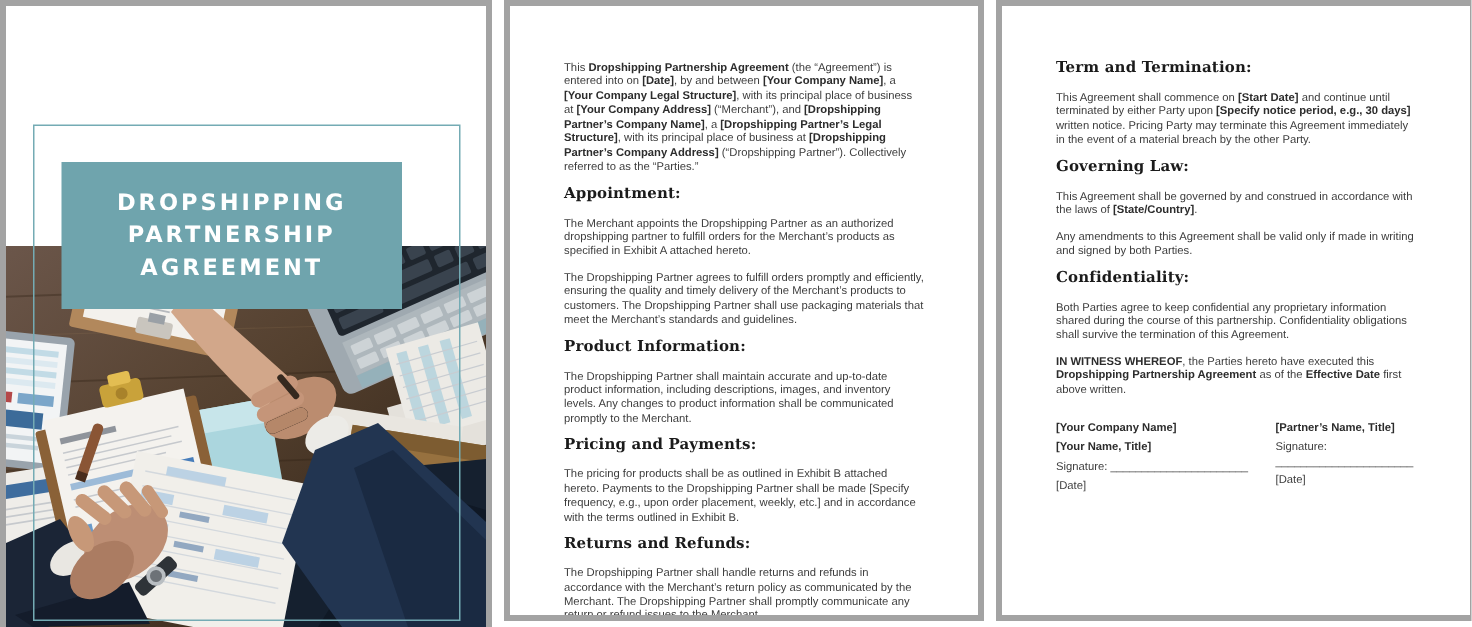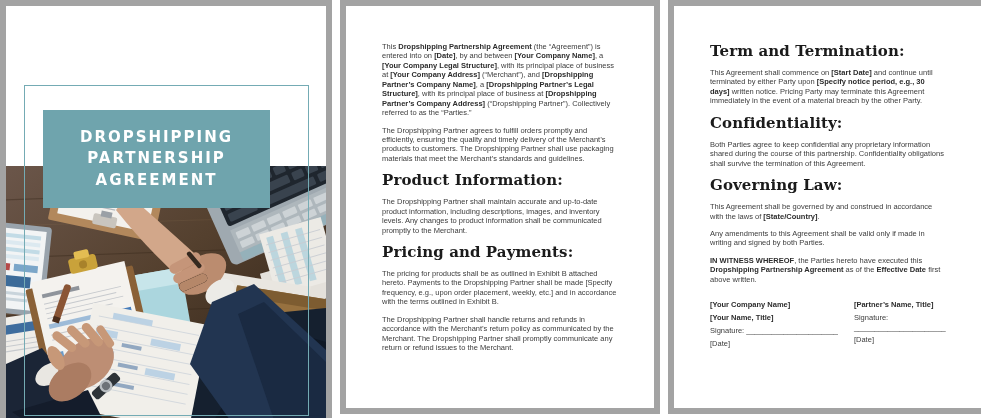--- a/index.html
+++ b/index.html
@@ -1,31 +1,31 @@
 <!DOCTYPE html>
 <html><head>
 <meta charset="utf-8">
 <style>
   html,body{margin:0;padding:0;background:#ffffff;}
   .stage{width:982px;height:418px;display:flex;gap:8px;background:#fff;overflow:hidden;}
-  .page{width:320px;height:414px;background:#fff;border:6px solid #a3a3a3;box-sizing:content-box;
+  .page{width:320px;height:414px;background:#fff;border:4px solid #a3a3a3;box-sizing:content-box;
         position:relative;overflow:hidden;flex:0 0 auto;}
   
   .photo{position:absolute;left:0;right:0;bottom:0;height:254px;overflow:hidden;z-index:1;}
   .frame{position:absolute;left:18px;right:17px;top:79px;bottom:4px;
          border:1.5px solid #74abb4;z-index:2;pointer-events:none;}
   .titlebox{position:absolute;left:37px;top:104px;width:227px;height:98px;background:#6FA4AD;
             z-index:3;display:flex;flex-direction:column;justify-content:center;align-items:center;}
   .title-line{font-family:"DejaVu Sans",sans-serif;font-weight:bold;font-size:15px;line-height:21.5px;
               color:#ffffff;letter-spacing:2px;white-space:nowrap;}
   
   .doc{padding:36px 36px 0 36px;box-sizing:border-box;width:320px;}
   .doc, .doc p{font-family:"Liberation Sans",sans-serif;font-size:7.5px;line-height:1.26;color:#3c3c3c;}
   .doc p{margin:0 0 8px 0;}
-  .doc h2{font-family:"DejaVu Serif",serif;font-weight:bold;font-size:15px;line-height:1.2;
+  .doc h2{font-family:"DejaVu Serif",serif;font-weight:bold;font-size:10px;line-height:1.2;
           color:#1b1b1b;margin:4px 0 8px 0;letter-spacing:.1px;}
   .doc .section:first-child h2{margin-top:0;}
   .b{font-weight:bold;color:#2c2c2c;}
   .witness{margin-top:14px;}
   .sigrow{display:flex;margin-top:16px;}
   .sigcol{width:61%;}
   .sigcol:last-child{width:39%;}
   .sigrow p{margin:0 0 3.5px 0;}
 </style>
 </head>
@@ -332,50 +332,55 @@
       <div class="title-line">DROPSHIPPING</div>
       <div class="title-line">PARTNERSHIP</div>
       <div class="title-line">AGREEMENT</div>
     </div>
   </div>
 
   <div class="page doc">
     <div id="page2-content">
         <p class="intro"><span>This </span><span class="b">Dropshipping Partnership Agreement</span><span> (the “Agreement”) is entered into on </span><span class="b">[Date]</span><span>, by and between </span><span class="b">[Your Company Name]</span><span>, a </span><span class="b">[Your Company Legal Structure]</span><span>, with its principal place of business at </span><span class="b">[Your Company Address]</span><span> (“Merchant”), and </span><span class="b">[Dropshipping Partner’s Company Name]</span><span>, a </span><span class="b">[Dropshipping Partner’s Legal Structure]</span><span>, with its principal place of business at </span><span class="b">[Dropshipping Partner’s Company Address]</span><span> (“Dropshipping Partner”). Collectively referred to as the “Parties.”</span></p>
         <div class="section">
+          <h2>Appointment:</h2>
+          <p><span>The Merchant appoints the Dropshipping Partner as an authorized dropshipping partner to fulfill orders for the Merchant’s products as specified in Exhibit A attached hereto.</span></p>
+        </div>
+        <div class="section">
           <p><span>The Dropshipping Partner agrees to fulfill orders promptly and efficiently, ensuring the quality and timely delivery of the Merchant’s products to customers. The Dropshipping Partner shall use packaging materials that meet the Merchant’s standards and guidelines.</span></p>
         </div>
         <div class="section">
           <h2>Product Information:</h2>
           <p><span>The Dropshipping Partner shall maintain accurate and up-to-date product information, including descriptions, images, and inventory levels. Any changes to product information shall be communicated promptly to the Merchant.</span></p>
         </div>
         <div class="section">
           <h2>Pricing and Payments:</h2>
           <p><span>The pricing for products shall be as outlined in Exhibit B attached hereto. Payments to the Dropshipping Partner shall be made [Specify frequency, e.g., upon order placement, weekly, etc.] and in accordance with the terms outlined in Exhibit B.</span></p>
         </div>
         <div class="section">
+          <h2>Returns and Refunds:</h2>
           <p><span>The Dropshipping Partner shall handle returns and refunds in accordance with the Merchant’s return policy as communicated by the Merchant. The Dropshipping Partner shall promptly communicate any return or refund issues to the Merchant.</span></p>
         </div>
       </div>
   </div>
 
   <div class="page doc">
     <div id="page3-content">
         <div class="section">
           <h2>Term and Termination:</h2>
           <p><span>This Agreement shall commence on </span><span class="b">[Start Date]</span><span> and continue until terminated by either Party upon </span><span class="b">[Specify notice period, e.g., 30 days]</span><span> written notice. Pricing Party may terminate this Agreement immediately in the event of a material breach by the other Party.</span></p>
-        </div>
-        <div class="section">
-          <h2>Confidentiality:</h2>
-          <p><span>Both Parties agree to keep confidential any proprietary information shared during the course of this partnership. Confidentiality obligations shall survive the termination of this Agreement.</span></p>
         </div>
         <div class="section">
           <h2>Governing Law:</h2>
           <p><span>This Agreement shall be governed by and construed in accordance with the laws of </span><span class="b">[State/Country]</span><span>.</span></p>
           <p><span>Any amendments to this Agreement shall be valid only if made in writing and signed by both Parties.</span></p>
+        </div>
+        <div class="section">
+          <h2>Confidentiality:</h2>
+          <p><span>Both Parties agree to keep confidential any proprietary information shared during the course of this partnership. Confidentiality obligations shall survive the termination of this Agreement.</span></p>
         </div>
         <p class="witness"><span class="b">IN WITNESS WHEREOF</span><span>, the Parties hereto have executed this </span><span class="b">Dropshipping Partnership Agreement</span><span> as of the </span><span class="b">Effective Date</span><span> first above written.</span></p>
         <div class="sigrow">
           <div class="sigcol">
             <p class="sig"><span class="b">[Your Company Name]</span></p>
             <p class="sig"><span class="b">[Your Name, Title]</span></p>
             <p class="sig"><span>Signature: ______________________</span></p>
             <p class="sig"><span>[Date]</span></p>
           </div>
           <div class="sigcol">

